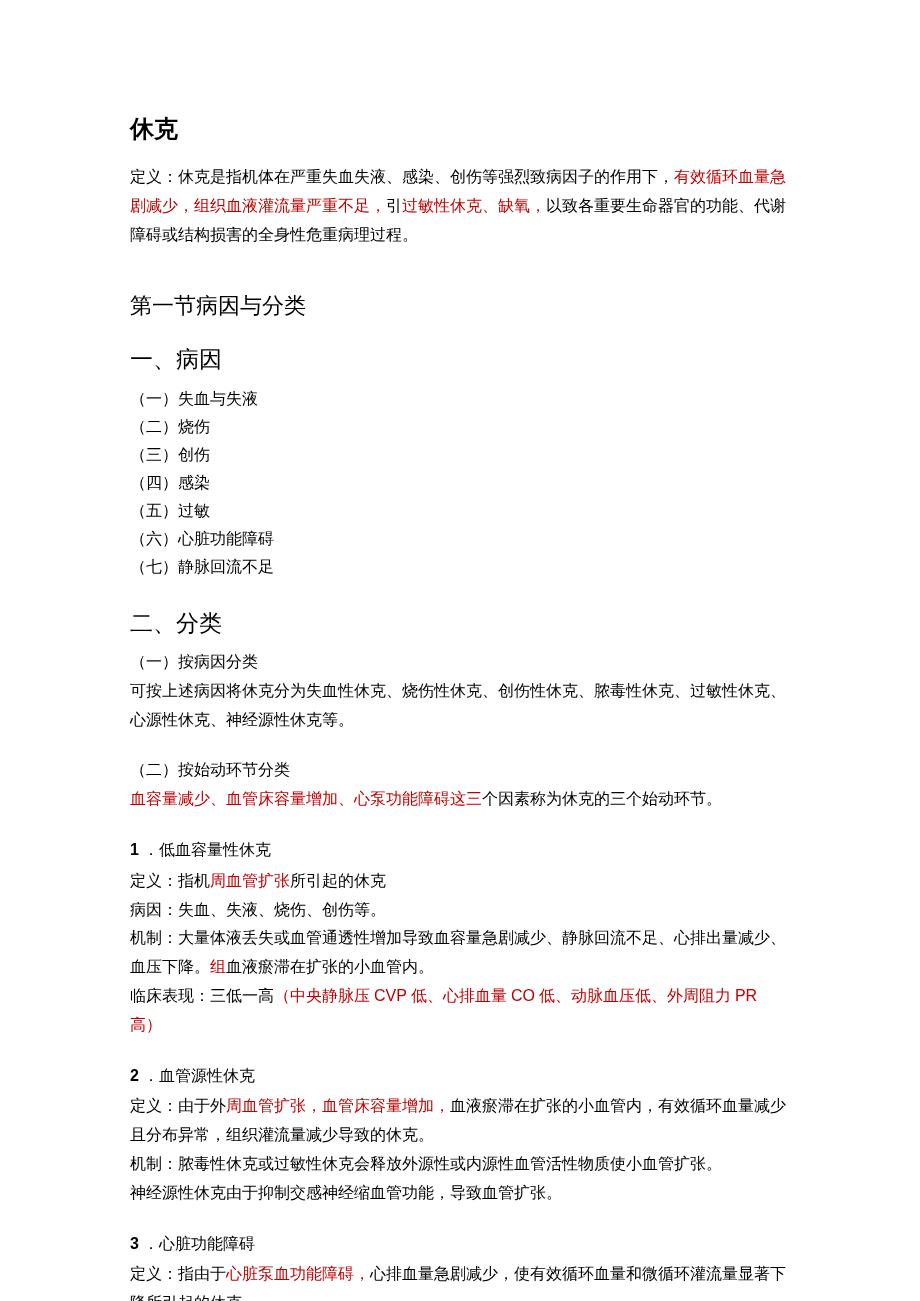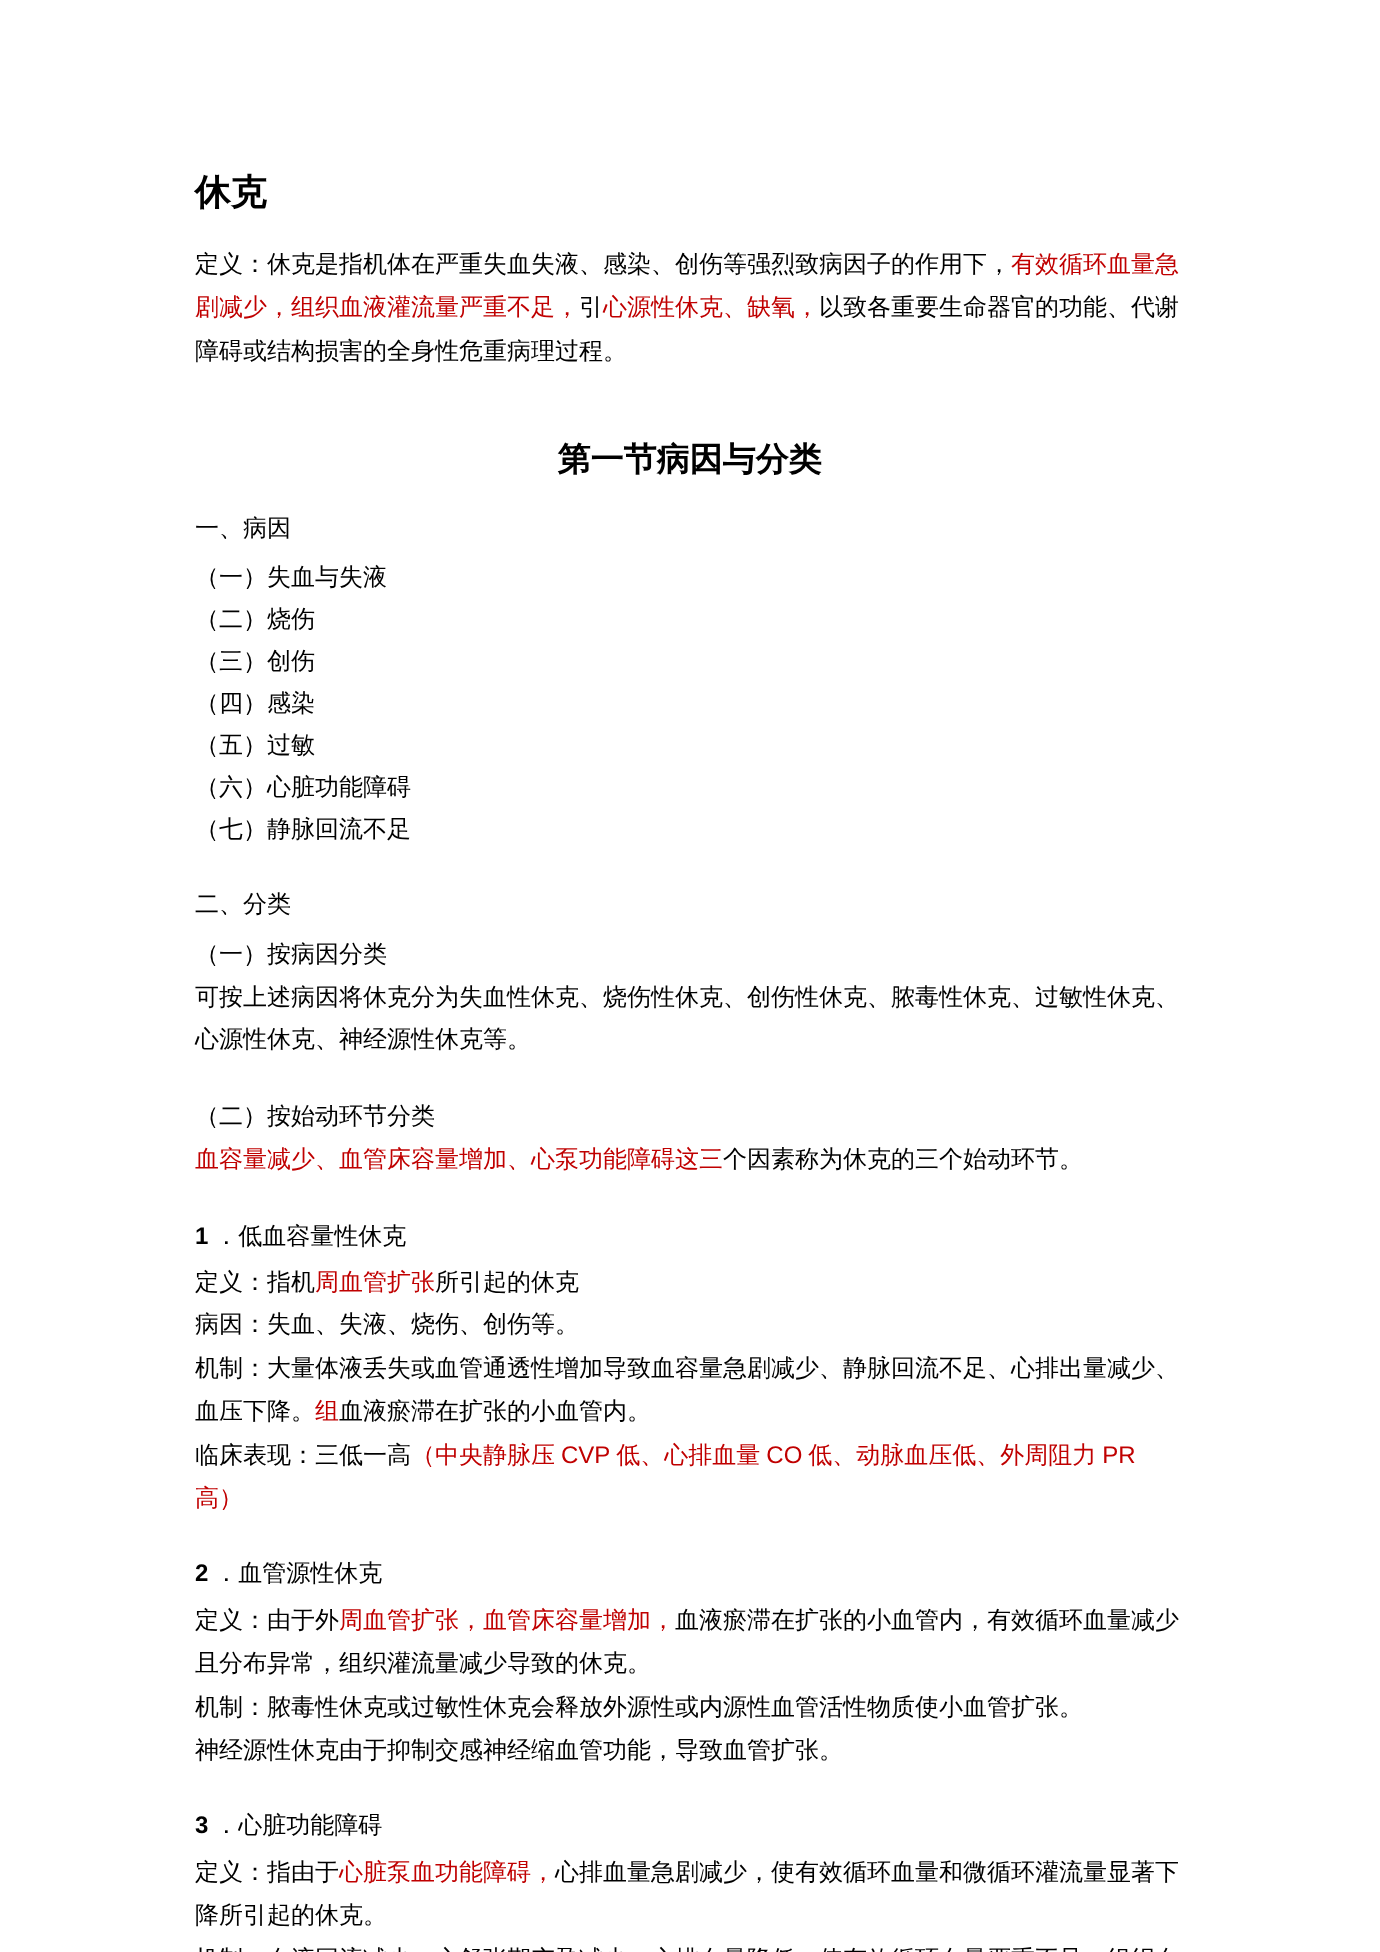--- a/index.html
+++ b/index.html
@@ -13,27 +13,26 @@
       line-height: 1.8;
       font-size: 16px;
     }
     .title {
       font-size: 24px;
       font-weight: bold;
       margin-bottom: 12px;
     }
     .section-heading {
       font-size: 22px;
-      font-weight: bold;
+      font-weight: normal;
       margin-top: 36px;
       margin-bottom: 14px;
-      text-align: center;
     }
     .sub-heading {
-      font-size: 16px;
+      font-size: 23px;
       margin-top: 14px;
       margin-bottom: 4px;
     }
     p { margin-bottom: 0; }
     .red { color: #c00000; }
     .gap { margin-top: 22px; }
     .gap-lg { margin-top: 26px; }
     .num-heading {
       margin-top: 22px;
       margin-bottom: 2px;
@@ -44,21 +43,21 @@
     }
     .english { font-family: Liberation Sans, sans-serif; }
     .listline { line-height: 1.75; }
   </style>
 </head>
 <body>
 
 <div class="title">休克</div>
 
 <p>
-  <span>定义：</span><span>休克是指机体在严重失血失液、感染、创伤等强烈致病因子的作用下，</span><span class="red">有效循环血量急剧减少，组织血液灌流量严重不足，</span><span>引</span><span class="red">心源性休克、缺氧，</span><span>以致各重要生命器官的功能、代谢障碍或结构损害的全身性危重病理过程。</span>
+  <span>定义：</span><span>休克是指机体在严重失血失液、感染、创伤等强烈致病因子的作用下，</span><span class="red">有效循环血量急剧减少，组织血液灌流量严重不足，</span><span>引</span><span class="red">过敏性休克、缺氧，</span><span>以致各重要生命器官的功能、代谢障碍或结构损害的全身性危重病理过程。</span>
 </p>
 
 <div class="section-heading">第一节病因与分类</div>
 
 <div class="sub-heading">一、病因</div>
 <p class="listline">（一）失血与失液</p>
 <p class="listline">（二）烧伤</p>
 <p class="listline">（三）创伤</p>
 <p class="listline">（四）感染</p>
 <p class="listline">（五）过敏</p>

